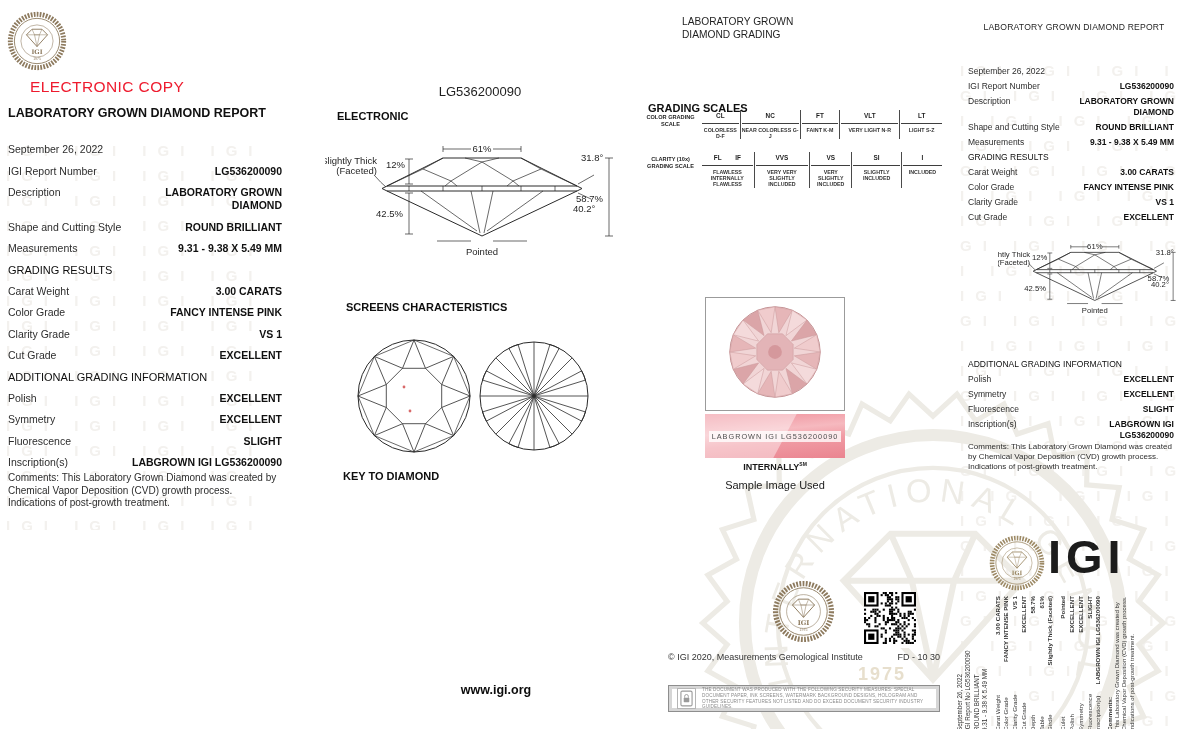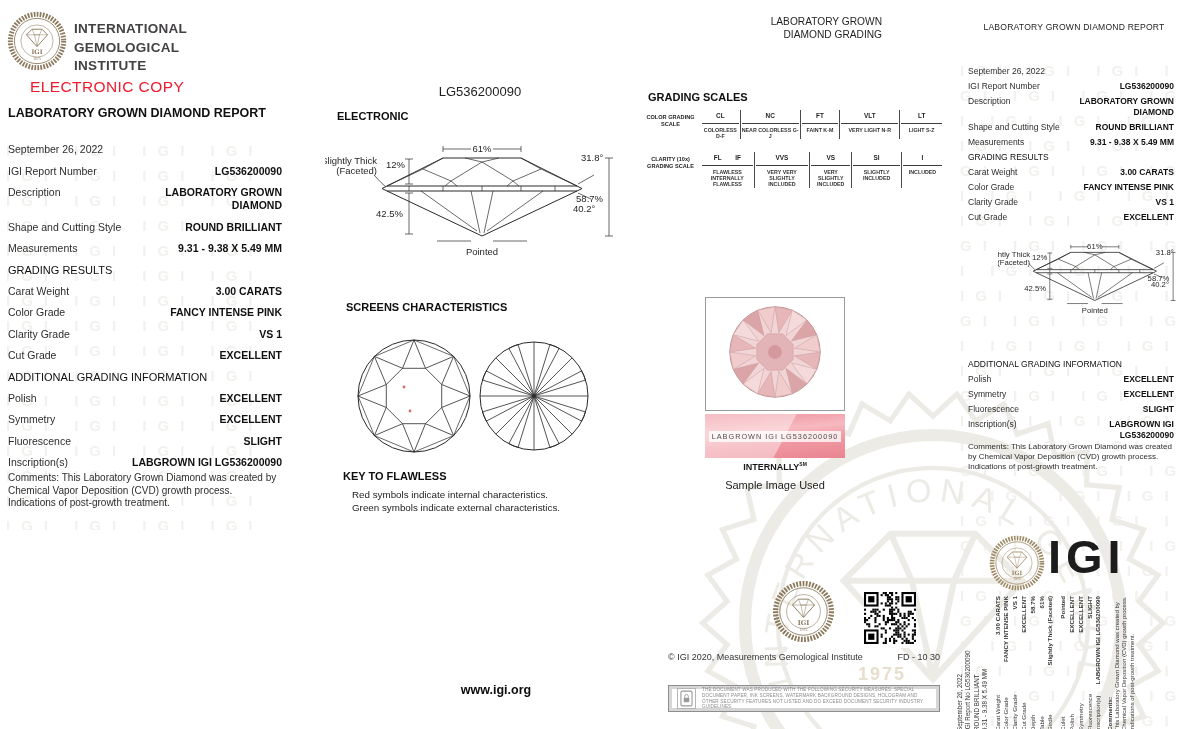--- a/index.html
+++ b/index.html
@@ -25,21 +25,21 @@
 .sechdr{font-size:11px;font-weight:400;margin:3px 0 9px;color:#0e0e0e}
 .cmt{font-size:10px;line-height:12.5px;color:#2d2d2d}
 
 .p2num{left:385px;top:84px;width:190px;text-align:center;font-size:13px;color:#1e1e1e}
 .h11{font-size:11px;font-weight:700;color:#0e0e0e}
 .keytxt{left:352px;top:488px;font-size:9.8px;line-height:13px;color:#1c1c1c}
 .www{left:416px;top:683px;width:160px;text-align:center;font-size:12.5px;font-weight:700;color:#0c0c0c}
 .prop-svg text{font-size:9.5px;fill:#262626}
 .prop-mini text{font-size:12.5px;fill:#262626}
 
-.p3title{left:682px;top:16px;width:200px;text-align:right;font-size:10.2px;line-height:12.5px;color:#1f1f1f}
+.p3title{left:682px;top:16px;width:200px;text-align:left;font-size:10.2px;line-height:12.5px;color:#1f1f1f}
 .scale{display:flex;color:#1d1d1d}
 .shdr{width:56px;text-align:center;font-weight:700;font-size:5.6px;line-height:6.6px;padding:4px 5px 0 0}
 .scols{flex:1;display:flex}
 .scol{text-align:center;padding:0 1px}
 .scol.sep{border-left:1px solid #4a4a4a}
 .scode{font-weight:700;font-size:6.4px;padding:2px 0 4px;border-bottom:1px solid #3e3e3e}
 .sdesc{padding-top:3px;font-size:5.3px;line-height:6.2px;font-weight:700;color:#333}
 .photo{left:705px;top:297px;width:140px;height:114px;background:#fff;border:1px solid #9b9b9b;
   display:flex;align-items:center;justify-content:center}
 .laser{left:705px;top:414px;width:140px;height:44px;overflow:hidden;
@@ -95,25 +95,20 @@
 
   <div class="abs z2" style="left:6px;top:10px"><svg width="62" height="62" viewBox="0 0 100 100">
   <circle cx="50" cy="50" r="43" fill="none" stroke="#8D7A5E" stroke-width="8" stroke-dasharray="2.8 2.1"></circle>
   <circle cx="50" cy="50" r="36.5" fill="none" stroke="#8D7A5E" stroke-width="1.4"></circle>
   <circle cx="50" cy="50" r="26" fill="none" stroke="#8D7A5E" stroke-width="0.9"></circle>
   <path d="M33 40 L42 31 L58 31 L67 40 L50 59 Z" fill="none" stroke="#8D7A5E" stroke-width="1.5"></path>
   <path d="M33 40 H67 M42 31 L46 40 L50 59 M58 31 L54 40 L50 59 M46 40 H54" fill="none" stroke="#8D7A5E" stroke-width="0.8"></path>
   <text x="50" y="71" font-size="10" font-weight="bold" text-anchor="middle" fill="#8D7A5E" font-family="'DejaVu Serif',serif">IGI</text>
   <text x="50" y="80" font-size="5.5" text-anchor="middle" fill="#8D7A5E">1975</text>
       </svg></div>
-  <div class="abs z2 brand">
-    <div>INTERNATIONAL</div>
-    <div>GEMOLOGICAL</div>
-    <div>INSTITUTE</div>
-  </div>
   <div class="abs z2 ecopy">ELECTRONIC COPY</div>
   <div class="abs z2 p1title">LABORATORY GROWN DIAMOND REPORT</div>
 
   <div class="abs z2 p1rows">
     <div class="row">
       <span class="lbl">September 26, 2022</span>
     </div>
     <div class="row">
       <span class="lbl">IGI Report Number</span>
       <span class="val">LG536200090</span>
@@ -244,32 +239,28 @@
           <polygon points="58,62 42.02646933093141,113.58339188115033 32.820025659825205,109.7699580513542" fill="none" stroke="#2a2a2a" stroke-width="0.8"></polygon>
           <line x1="58" y1="62" x2="19.816233815926438" y2="100.18376618407358" stroke="#2a2a2a" stroke-width="0.8"></line>
           <polygon points="58,62 10.23004194864582,87.17997434017481 6.416608118849695,77.97353066906865" fill="none" stroke="#2a2a2a" stroke-width="0.8"></polygon>
           <line x1="58" y1="62" x2="4" y2="62.00000000000001" stroke="#2a2a2a" stroke-width="0.8"></line>
           <polygon points="58,62 6.4166081188496875,46.02646933093137 10.230041948645805,36.820025659825205" fill="none" stroke="#2a2a2a" stroke-width="0.8"></polygon>
           <line x1="58" y1="62" x2="19.816233815926424" y2="23.816233815926445" stroke="#2a2a2a" stroke-width="0.8"></line>
           <polygon points="58,62 32.82002565982519,14.23004194864582 42.02646933093135,10.416608118849695" fill="none" stroke="#2a2a2a" stroke-width="0.8"></polygon>
           <circle cx="58" cy="62" r="1.3" fill="#2a2a2a"></circle>
         </svg></div>
   </div>
-  <div class="abs z2 h11" style="left:343px;top:470px">KEY TO FLAWLESS</div>
-  <div class="abs z2 keytxt">
-    <div>Red symbols indicate internal characteristics.</div>
-    <div>Green symbols indicate external characteristics.</div>
-  </div>
+  <div class="abs z2 h11" style="left:343px;top:470px">KEY TO DIAMOND</div>
   <div class="abs z2 www">www.igi.org</div>
 
   <div class="abs z2 p3title">
     <div>LABORATORY GROWN</div>
     <div>DIAMOND GRADING</div>
   </div>
-  <div class="abs z2 h11" style="left:648px;top:91px">GRADING SCALES</div>
+  <div class="abs z2 h11" style="left:648px;top:102px">GRADING SCALES</div>
 
   <div class="abs z2 scale" style="left:645px;top:110px;width:298px">
     <div class="shdr">COLOR GRADING SCALE</div>
     <div class="scols">
       <div class="scol" style="flex:0.9">
         <div class="scode">CL</div>
         <div class="sdesc">COLORLESS D-F</div>
       </div>
       <div class="scol sep" style="flex:1.4">
         <div class="scode">NC</div>

